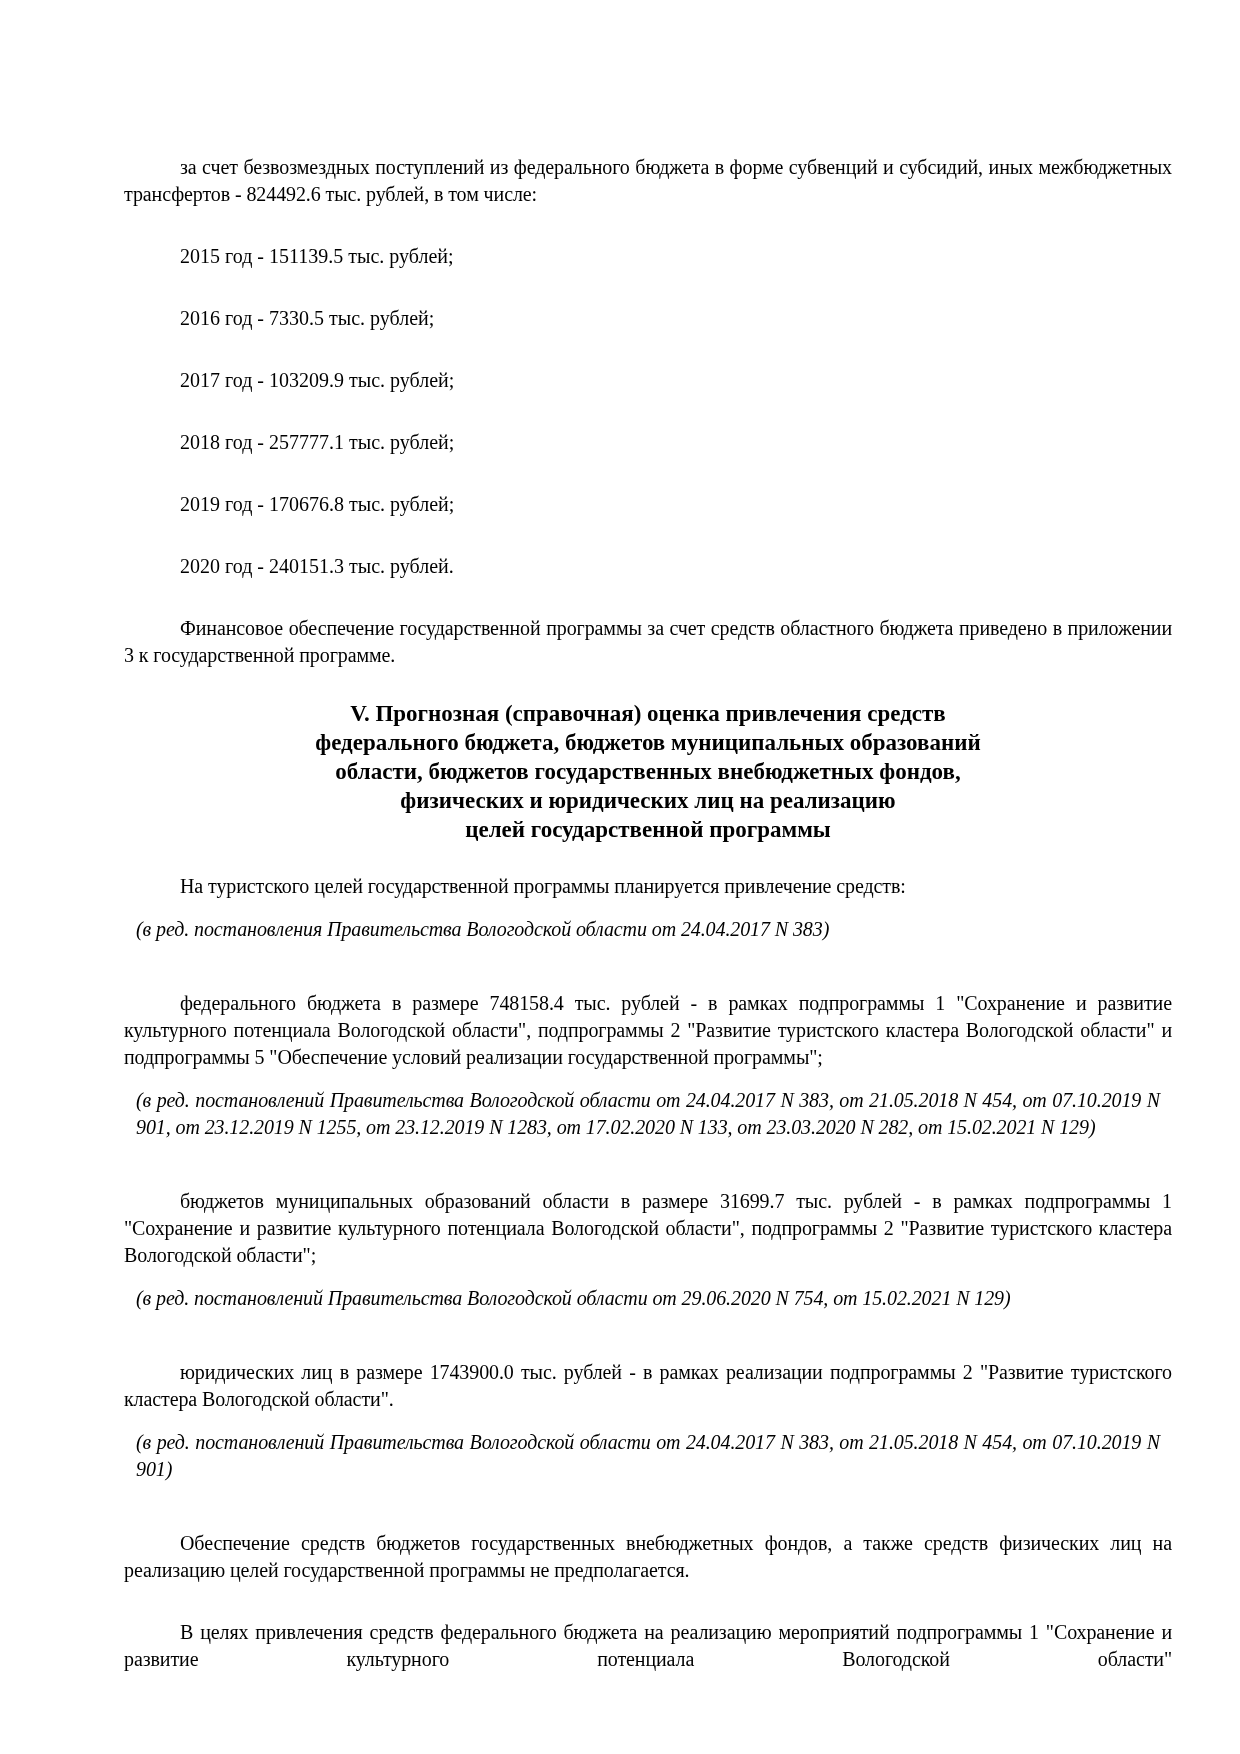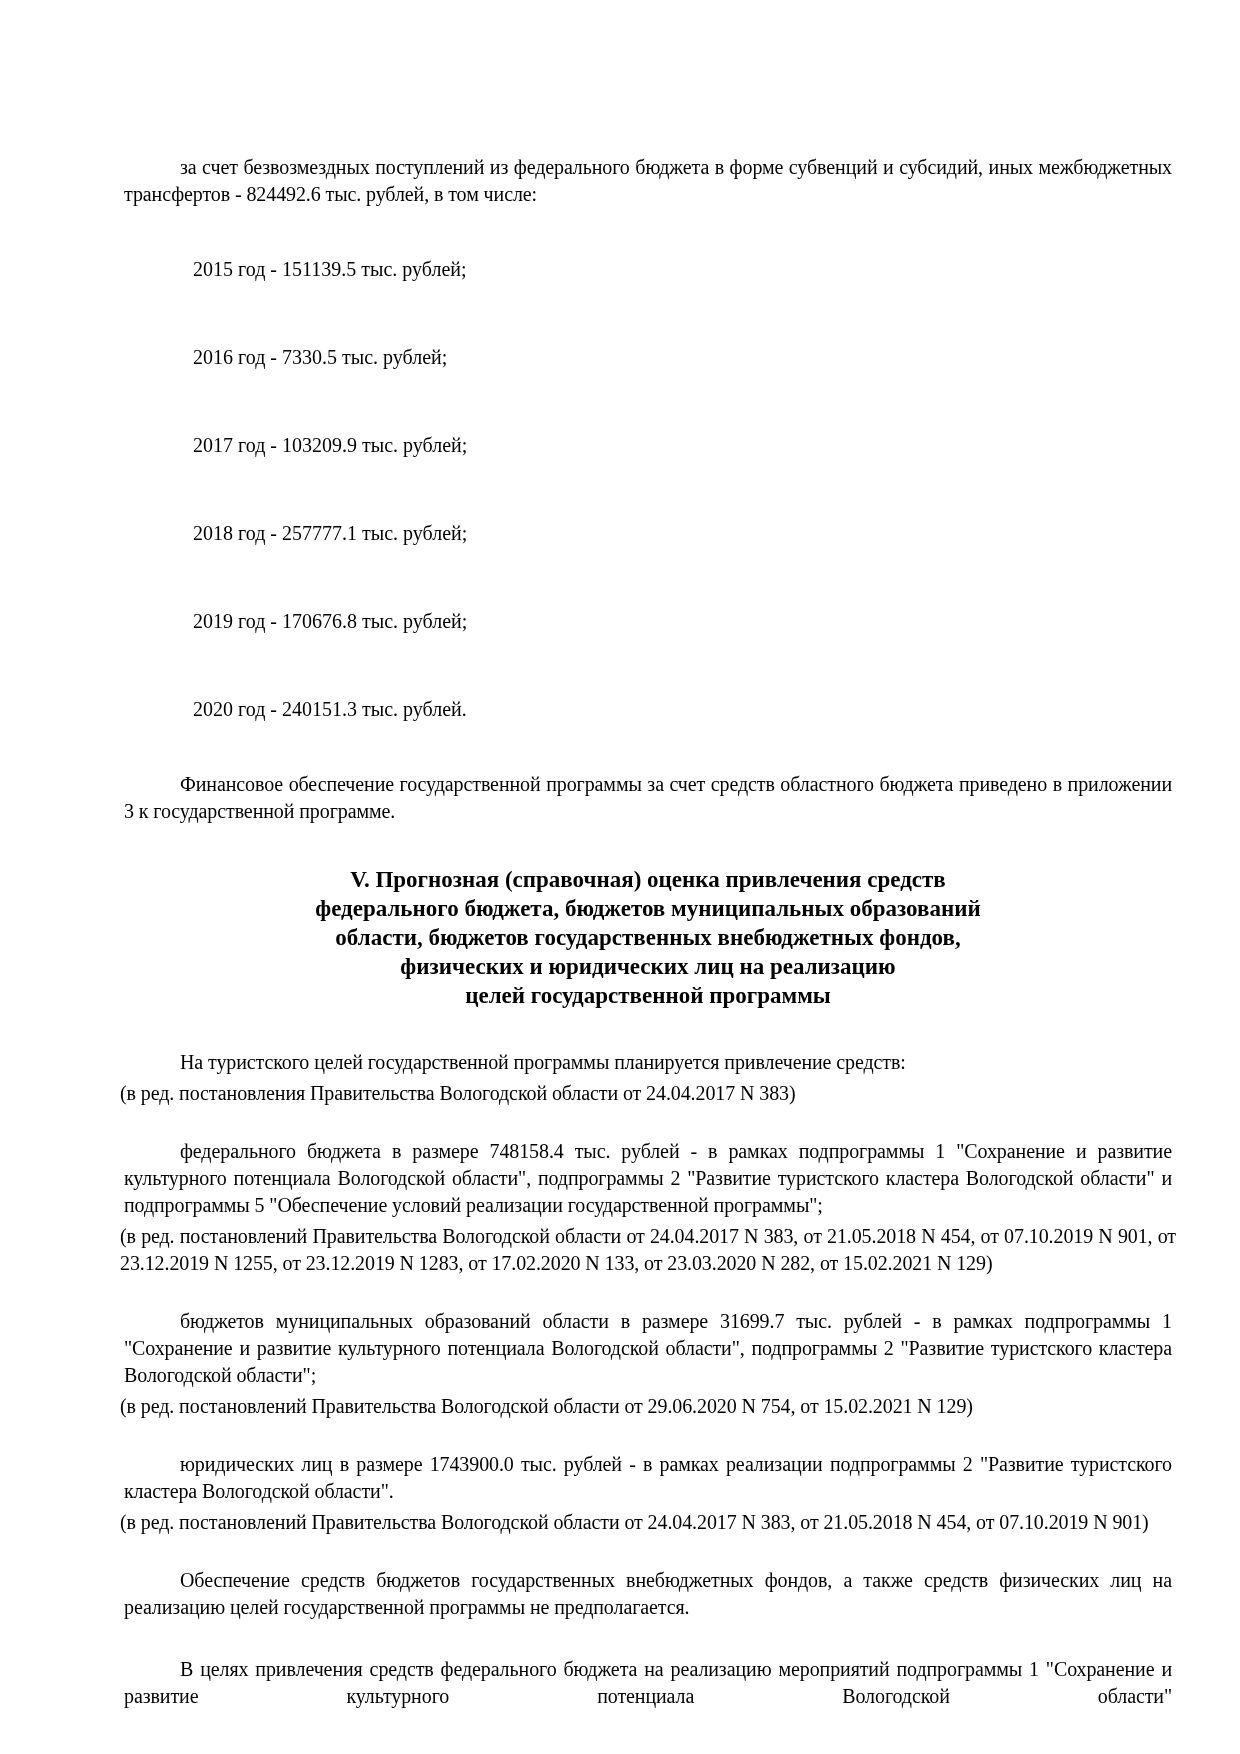--- a/index.html
+++ b/index.html
@@ -26,36 +26,37 @@
       line-height: 27px;
       text-align: justify;
       margin: 4px;
       letter-spacing: -0.1px;
     }
     .indent { text-indent: 56px; }
     .amend {
       font-size: 20px;
       line-height: 27px;
       text-align: justify;
-      margin: 0;
+      margin: 16px;
       letter-spacing: -0.1px;
+      font-style: italic;
     }
     .year-item {
       font-size: 20px;
       line-height: 27px;
-      margin: 17px;
+      margin: 4px;
       padding-left: 56px;
     }
     .gap-m { height: 27px; }
     .heading {
       font-weight: bold;
       font-size: 23px;
       line-height: 29px;
       text-align: center;
-      margin: 10px;
+      margin: 0;
     }
     .heading .hl { display: block; }
   </style>
 </head>
 <body>
 
 <div class="page">
 
   <p class="p indent">за счет безвозмездных поступлений из федерального бюджета в форме субвенций и субсидий, иных межбюджетных трансфертов - 824492.6 тыс. рублей, в том числе:</p>
 

